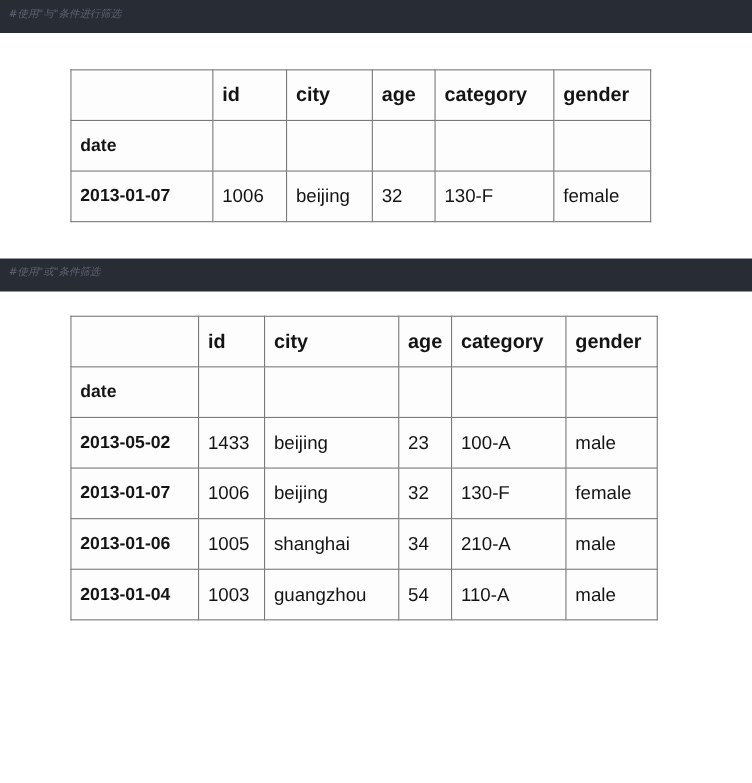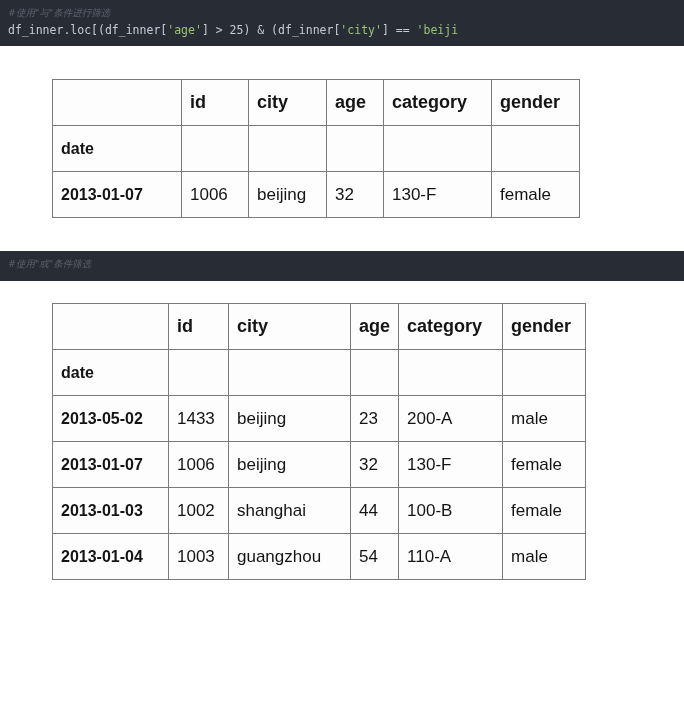--- a/index.html
+++ b/index.html
@@ -40,21 +40,21 @@
   }
   .tok-str { color: #99c27c; }
   .tok-pln { color: #c5cbd6; }
 
   
   .gap-a { height: 33px; }
   .gap-b { height: 33px; }
   .gap-c { height: 22px; }
 
   
-  .tbl-wrap { padding-left: 52px; }
+  .tbl-wrap { padding-left: 52px; margin-left: 12px; }
   table.df {
     border-collapse: collapse;
     background: #fdfdfd;
     border: 1px solid #7a7a7a;
     font-family: "Liberation Sans", sans-serif;
     table-layout: fixed;
   }
   table.df td, table.df th {
     border: 1px solid #7a7a7a;
     text-align: left;
@@ -98,21 +98,20 @@
 
   .t2 tr.hdr-row th { height: 37px; }
   .t2 tr.name-row td { height: 42px; }
   .t2 tr.data-row td { height: 42px; }
 </style>
 </head>
 <body>
 
 <div class="code-block">
   <div class="code-comment">#使用"与"条件进行筛选</div>
-  <div class="code-line"><span class="tok-pln">df_inner.loc[(df_inner[</span><span class="tok-str">'age'</span><span class="tok-pln">] &gt; 25) &amp; (df_inner[</span><span class="tok-str">'city'</span><span class="tok-pln">] == </span><span class="tok-str">'beiji</span></div>
 </div>
 
 <div class="gap-a"></div>
 
 <div class="tbl-wrap">
   <table class="df t1">
     <colgroup>
       <col class="c0">
         <col class="c1">
         <col class="c2">
@@ -186,38 +185,38 @@
         <td></td>
         <td></td>
         <td></td>
         <td></td>
       </tr>
     <tr class="data-row">
           <td class="idxcell">2013-05-02</td>
           <td>1433</td>
           <td>beijing</td>
           <td>23</td>
-          <td>200-A</td>
+          <td>100-A</td>
           <td>male</td>
         </tr>
         <tr class="data-row">
           <td class="idxcell">2013-01-07</td>
           <td>1006</td>
           <td>beijing</td>
           <td>32</td>
           <td>130-F</td>
           <td>female</td>
         </tr>
         <tr class="data-row">
-          <td class="idxcell">2013-01-03</td>
-          <td>1002</td>
+          <td class="idxcell">2013-01-06</td>
+          <td>1005</td>
           <td>shanghai</td>
-          <td>44</td>
-          <td>100-B</td>
-          <td>female</td>
+          <td>34</td>
+          <td>210-A</td>
+          <td>male</td>
         </tr>
         <tr class="data-row">
           <td class="idxcell">2013-01-04</td>
           <td>1003</td>
           <td>guangzhou</td>
           <td>54</td>
           <td>110-A</td>
           <td>male</td>
         </tr>
       </tbody>

